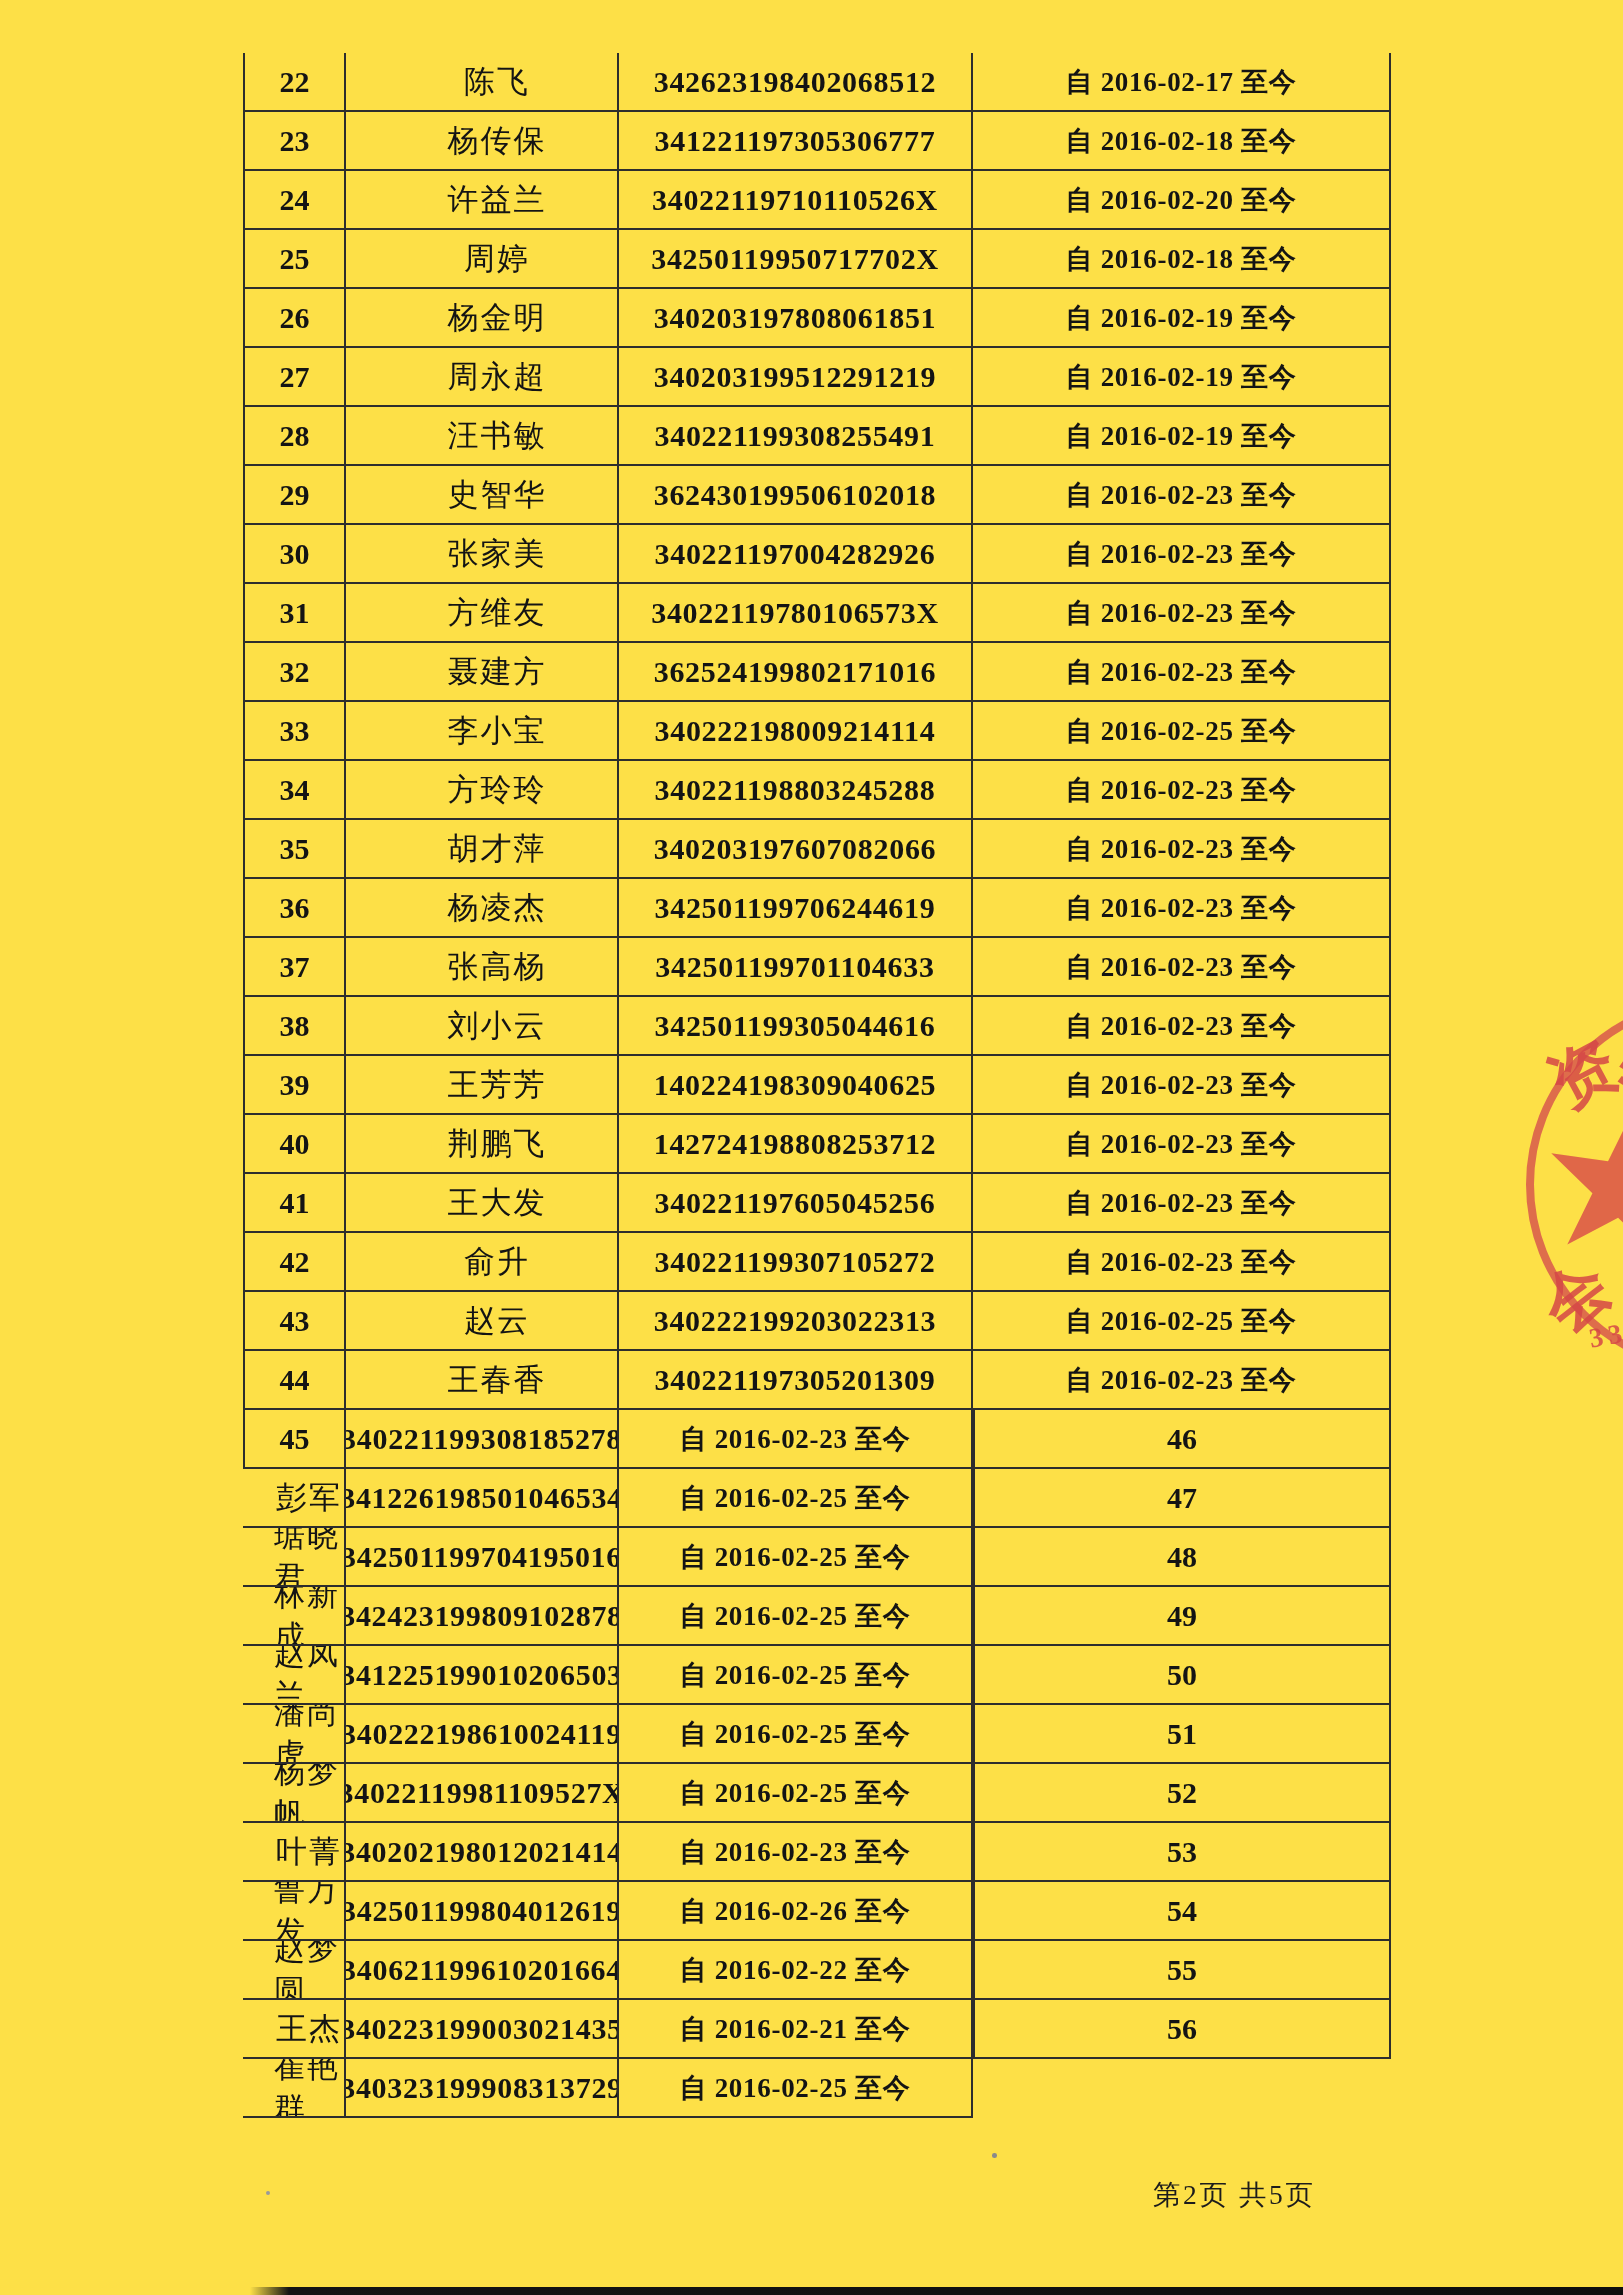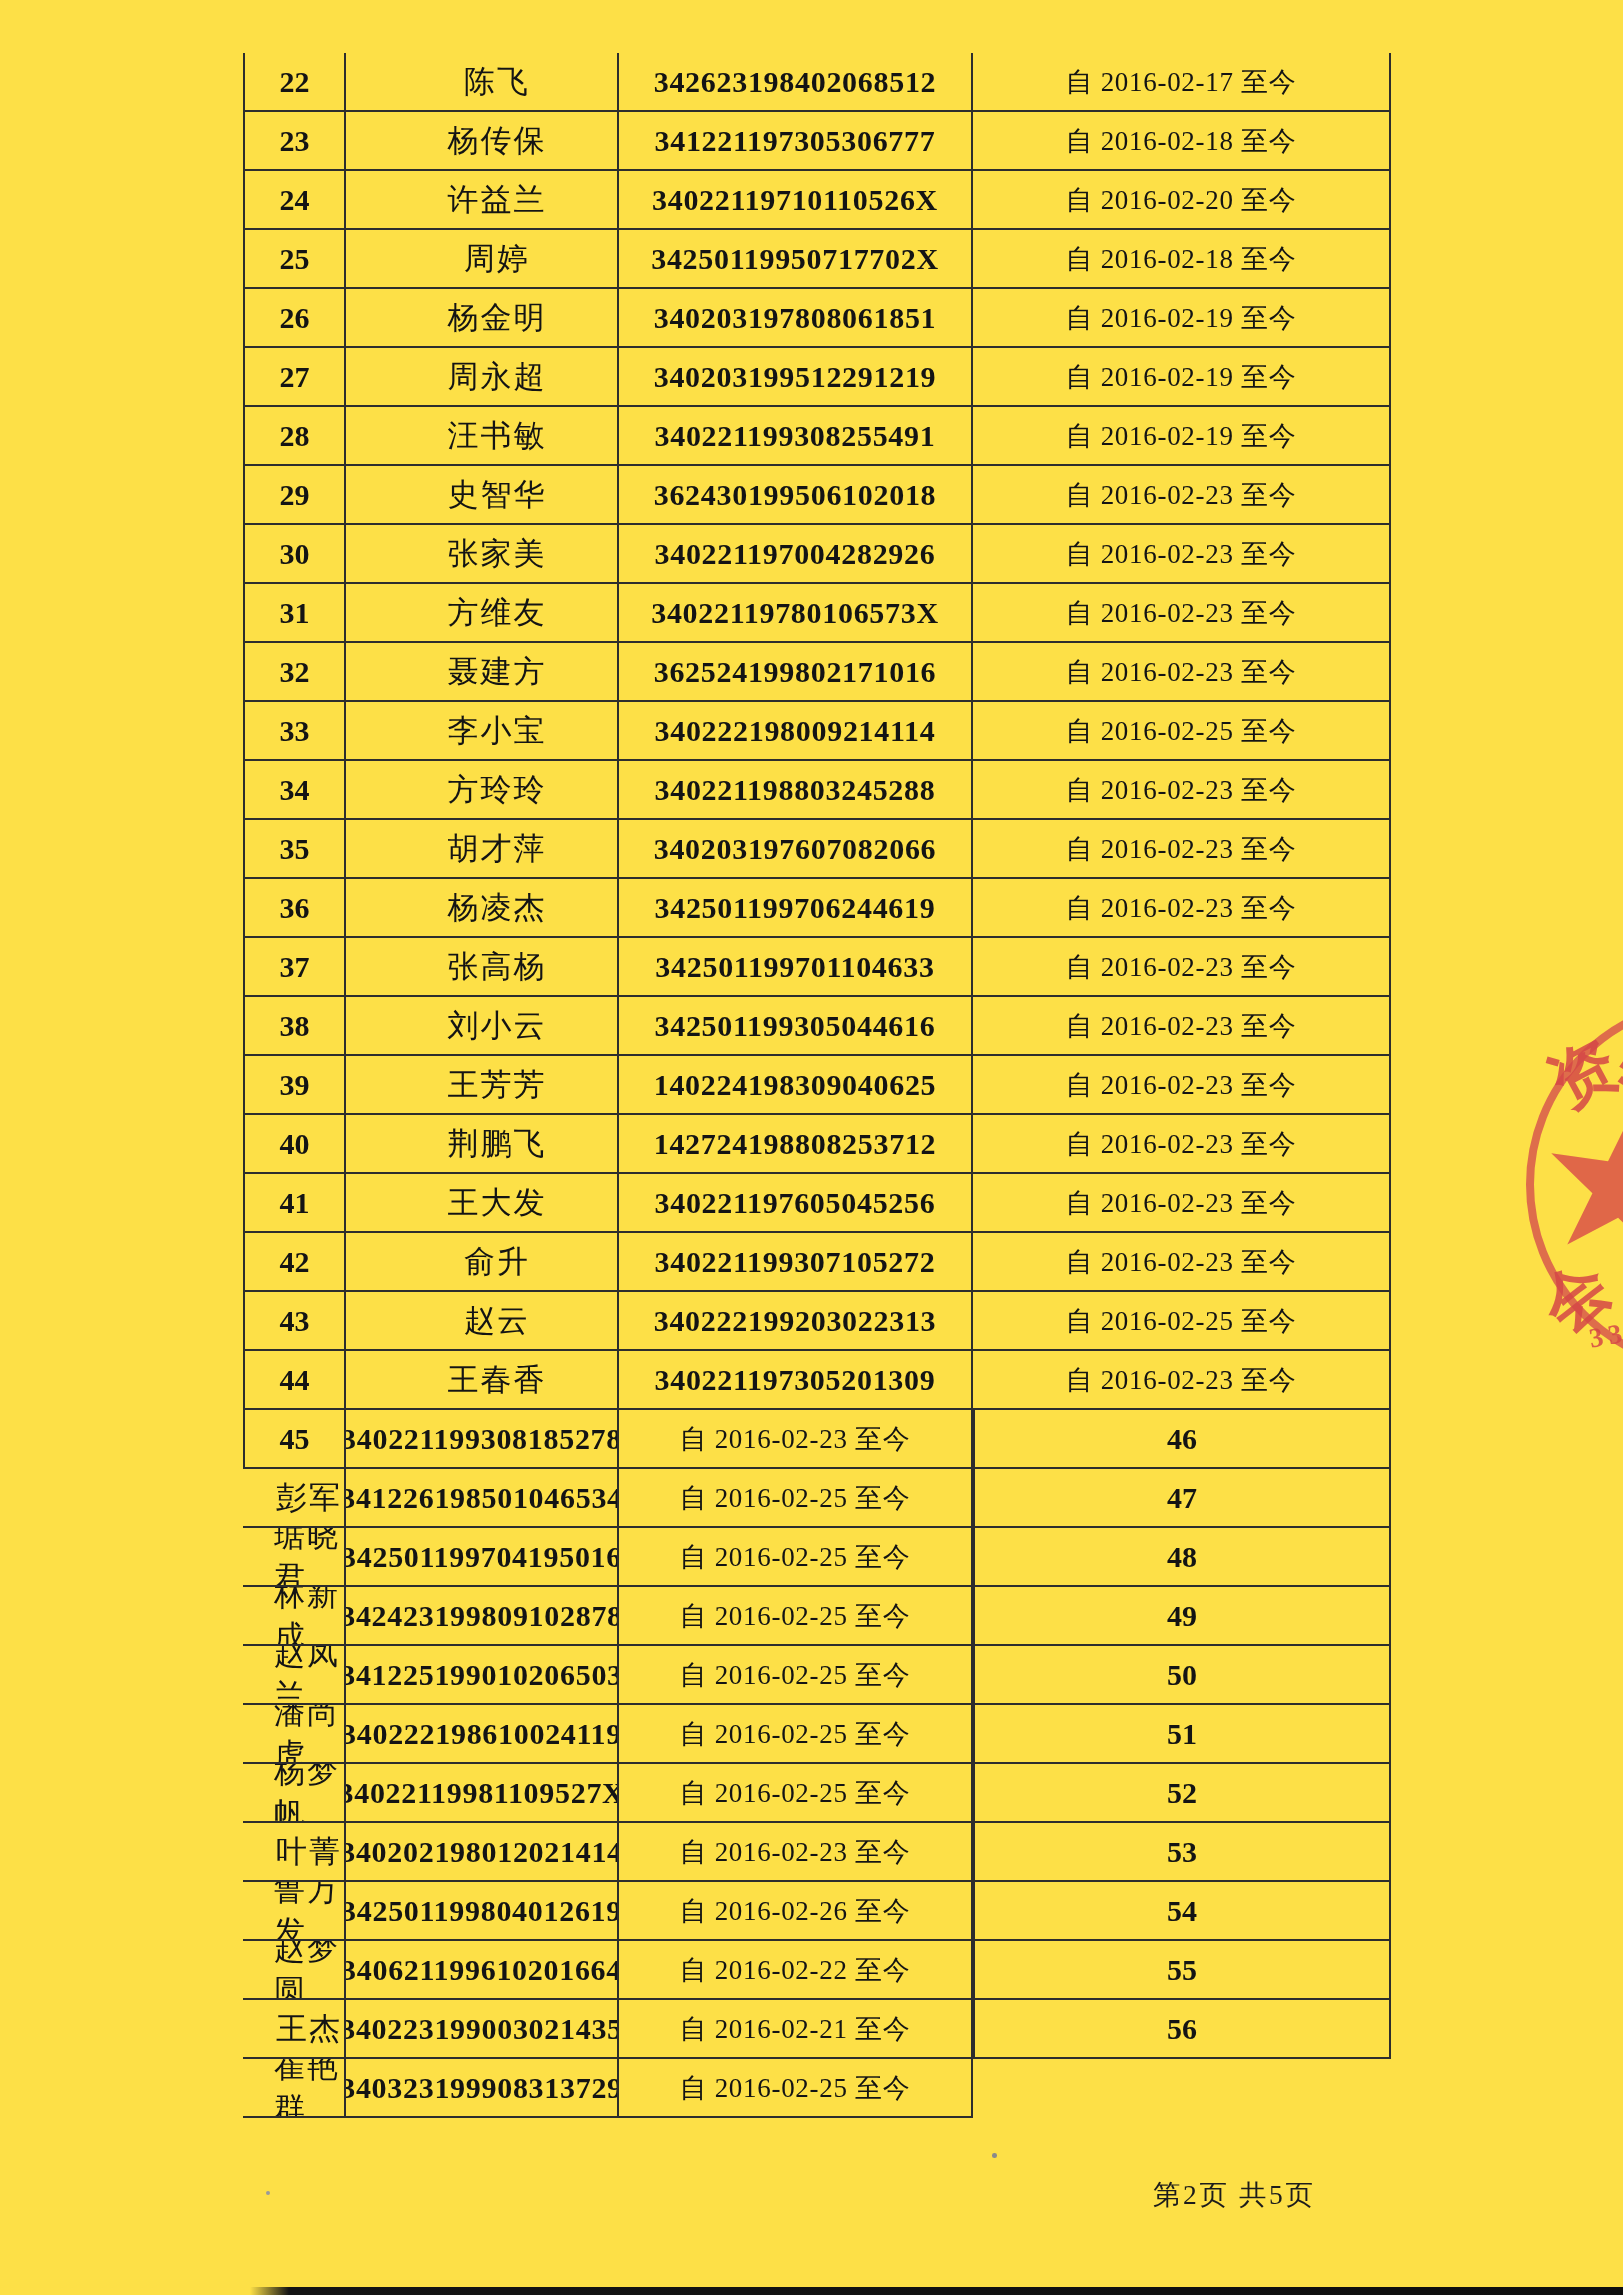--- a/index.html
+++ b/index.html
@@ -22,21 +22,21 @@
     border-right:2px solid #2d2d2d;
     border-bottom:2px solid #2d2d2d;
     display:flex;align-items:center;justify-content:center;
     overflow:hidden;
     color:#141414;
   }
   .cell.col-first{border-left:2px solid #2d2d2d;}
   .cell.num{font-weight:bold;font-size:30px;}
   .cell.name{font-size:31px;letter-spacing:2px;padding-left:31px;}
   .cell.id{font-weight:bold;font-size:30px;letter-spacing:0.7px;}
-  .cell.date{font-weight:normal;font-size:27px;letter-spacing:0.7px;}
+  .cell.date{font-weight:bold;font-size:27px;letter-spacing:0.7px;}
   
   .page-footer{
     position:absolute;left:1153px;top:2177px;
     font-size:27.5px;letter-spacing:2.6px;color:#1c1c1c;text-align:right;
   }
   
   .stamp{position:absolute;left:1517px;top:985px;width:406px;height:386px;pointer-events:none;}
   .stamp-ring{
     position:absolute;left:9.2px;top:11.8px;width:359px;height:359px;
     border-radius:50%;border:8.5px solid rgba(213,77,77,.78);

